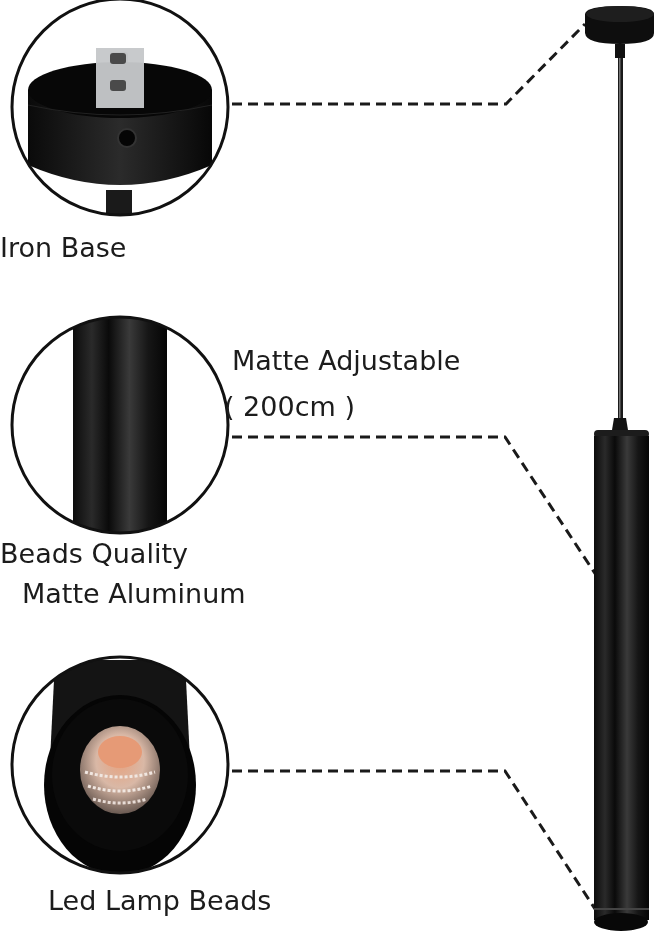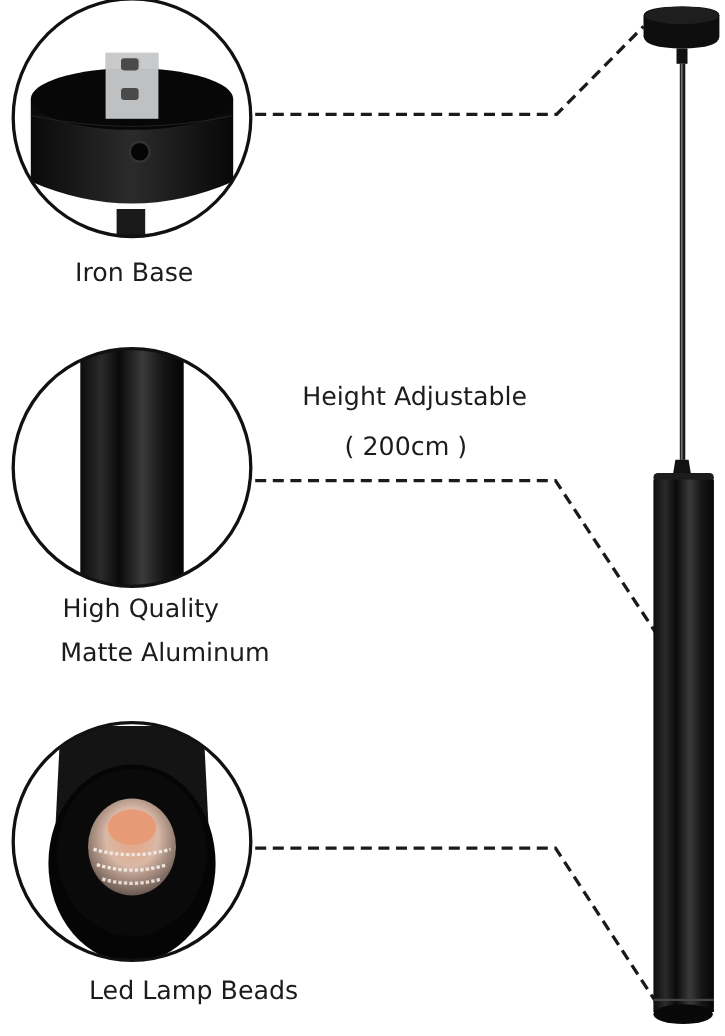--- a/index.html
+++ b/index.html
@@ -1,18 +1,18 @@
 <!DOCTYPE html>
 <html><head>
 <meta charset="utf-8">
 <style>
   html, body { margin:0; padding:0; background:#ffffff; }
   body { width:659px; height:942px; position:relative; overflow:hidden;
          font-family:"DejaVu Sans", sans-serif; color:#1a1a1a; }
-  .label { position:absolute; font-size:23px; line-height:32px; text-align:center; color:#1c1c1c; white-space:nowrap; }
+  .label { position:absolute; font-size:27px; line-height:32px; color:#1c1c1c; white-space:nowrap; }
   svg { position:absolute; left:0; top:0; }
 </style>
 </head>
 <body>
 
 <svg width="659" height="942" viewBox="0 0 659 942">
   <defs>
     <linearGradient id="tubeGrad" x1="0" x2="1" y1="0" y2="0">
       <stop offset="0" stop-color="#0c0c0c"></stop>
       <stop offset="0.2" stop-color="#2a2a2a"></stop>
@@ -95,19 +95,19 @@
     <path d="M612 430 L614 418 L626 418 L628 430 Z" fill="#121212"></path>
     <rect x="594" y="430" width="55" height="8" rx="4" fill="#1c1c1c"></rect>
     <rect x="594" y="436" width="55" height="484" fill="url(#tubeGrad)"></rect>
     <ellipse cx="621" cy="922" rx="27" ry="9" fill="#080808"></ellipse>
     <rect x="594" y="908" width="55" height="2" fill="#444"></rect>
   </g>
 </svg>
 
 <div class="label" style="left:0; width:244px; top:232px;">Iron Base</div>
 
-<div class="label" style="left:232px; width:290px; top:345px;">Height Adjustable</div>
+<div class="label" style="left:232px; width:290px; top:345px;">Matte Adjustable</div>
 <div class="label" style="left:224px; width:290px; top:391px;">( 200cm )</div>
 
-<div class="label" style="left:0; width:256px; top:538px;">High Quality</div>
+<div class="label" style="left:0; width:256px; top:538px;">Beads Quality</div>
 <div class="label" style="left:0; width:256px; top:578px;padding-left:22px;">Matte Aluminum</div>
 
 <div class="label" style="left:0; width:256px; top:885px;padding-left:48px;">Led Lamp Beads</div>
 
 </body></html>

